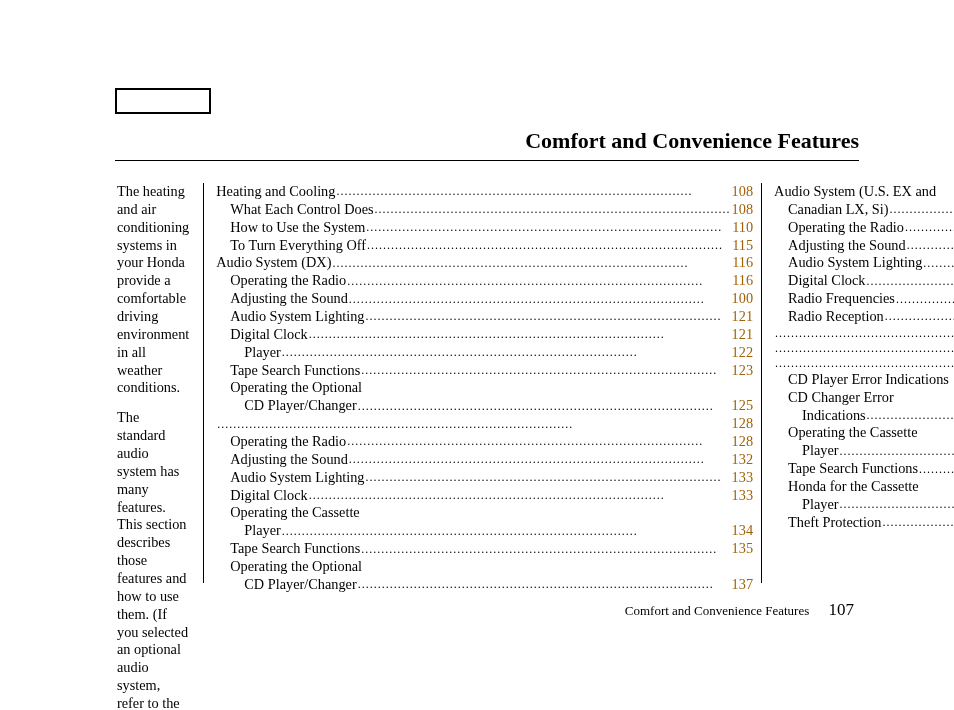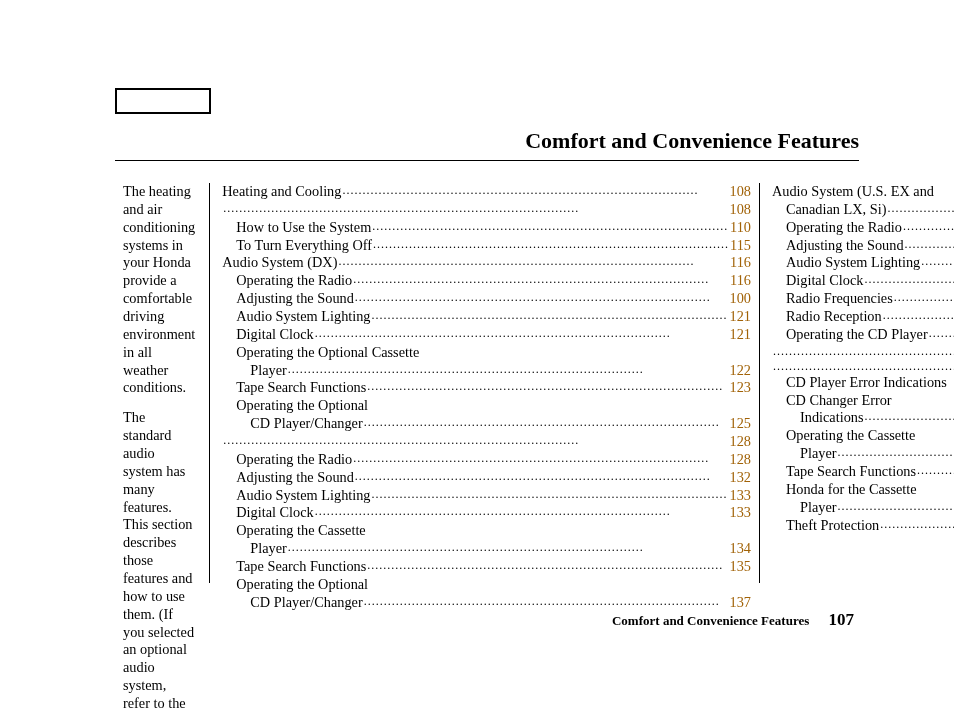--- a/index.html
+++ b/index.html
@@ -38,39 +38,39 @@
   .content {
     display: flex;
     margin-top: 22px;
   }
   .col1 {
     width: 230px;
     font-size: 14.3px;
     line-height: 1.25;
     padding-right: 14px;
   }
-  .col1 p { margin: 0 0 12px 8px; }
+  .col1 p { margin: 0 0 12px 2px; }
   .col-sep {
     border-left: 1px solid #000;
     margin: 0 12px 0 0;
     height: 400px;
   }
   .toc-cols {
     display: flex;
     flex: 1;
   }
   .toc-col {
     flex: 1;
     font-size: 14.3px;
     line-height: 1.25;
     padding-right: 8px;
   }
   .toc-entry {
     display: flex;
-    align-items: flex-start;
+    align-items: center;
     white-space: nowrap;
   }
   .toc-entry.level-1 .toc-label { padding-left: 14px; }
   .toc-entry.level-2 .toc-label { padding-left: 28px; }
   .toc-label {
     flex-shrink: 0;
   }
   .dots {
     flex: 1;
     overflow: hidden;
@@ -80,24 +80,24 @@
   }
   .dots::before {
     content: ".........................................................................................";
   }
   .pg {
     color: #a16207;
     flex-shrink: 0;
   }
   .footer {
     position: absolute;
-    bottom: 80px;
+    bottom: 90px;
     right: 70px;
     font-size: 13px;
-    font-weight: bold;
+    font-weight: normal;
   }
   .footer .pnum {
     font-size: 17px;
     margin-left: 16px;
   }
 </style>
 </head>
 <body>
 
 <div class="page">
@@ -116,20 +116,21 @@
     <div class="col-sep"></div>
 
     <div class="toc-cols">
       <div class="toc-col" id="toc-col1">
           <div class="toc-entry level-0">
             <span class="toc-label">Heating and Cooling</span>
             <span class="dots"></span>
             <span class="pg"> 108</span>
           </div>
           <div class="toc-entry level-1">
+            <span class="toc-label">What Each Control Does</span>
             <span class="dots"></span>
             <span class="pg"> 108</span>
           </div>
           <div class="toc-entry level-1">
             <span class="toc-label">How to Use the System</span>
             <span class="dots"></span>
             <span class="pg"> 110</span>
           </div>
           <div class="toc-entry level-1">
             <span class="toc-label">To Turn Everything Off</span>
@@ -153,23 +154,20 @@
           </div>
           <div class="toc-entry level-1">
             <span class="toc-label">Audio System Lighting</span>
             <span class="dots"></span>
             <span class="pg"> 121</span>
           </div>
           <div class="toc-entry level-1">
             <span class="toc-label">Digital Clock</span>
             <span class="dots"></span>
             <span class="pg"> 121</span>
-          </div>
-          <div class="toc-entry level-1">
-            <span class="toc-label">Operating the Optional Cassette</span>
           </div>
           <div class="toc-entry level-2">
             <span class="toc-label">Player </span>
             <span class="dots"></span>
             <span class="pg"> 122</span>
           </div>
           <div class="toc-entry level-1">
             <span class="toc-label">Tape Search Functions</span>
             <span class="dots"></span>
             <span class="pg"> 123</span>
@@ -255,21 +253,20 @@
           </div>
           <div class="toc-entry level-1">
             <span class="toc-label">Radio Frequencies</span>
             <span class="dots"></span>
           </div>
           <div class="toc-entry level-1">
             <span class="toc-label">Radio Reception</span>
             <span class="dots"></span>
           </div>
           <div class="toc-entry level-1">
-            <span class="toc-label">Operating the CD Player</span>
             <span class="dots"></span>
           </div>
           <div class="toc-entry level-1">
             <span class="dots"></span>
           </div>
           <div class="toc-entry level-1">
             <span class="dots"></span>
           </div>
           <div class="toc-entry level-1">
             <span class="toc-label">CD Player Error Indications</span>

